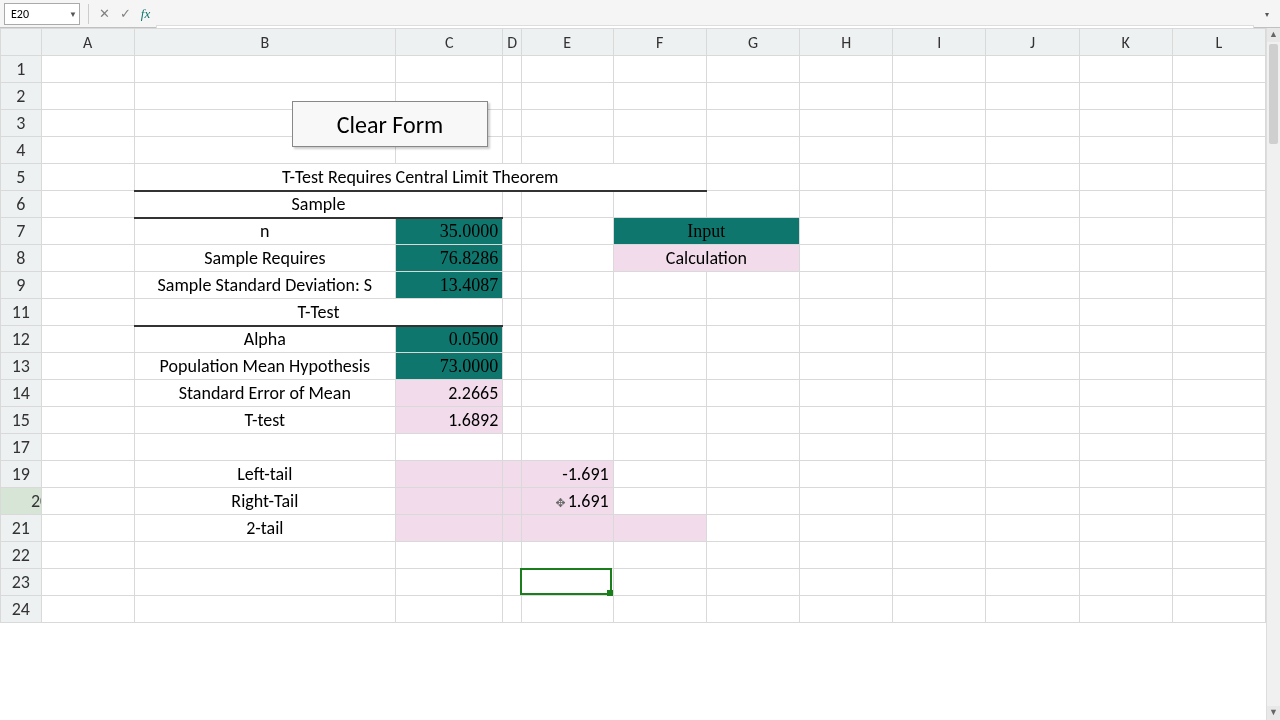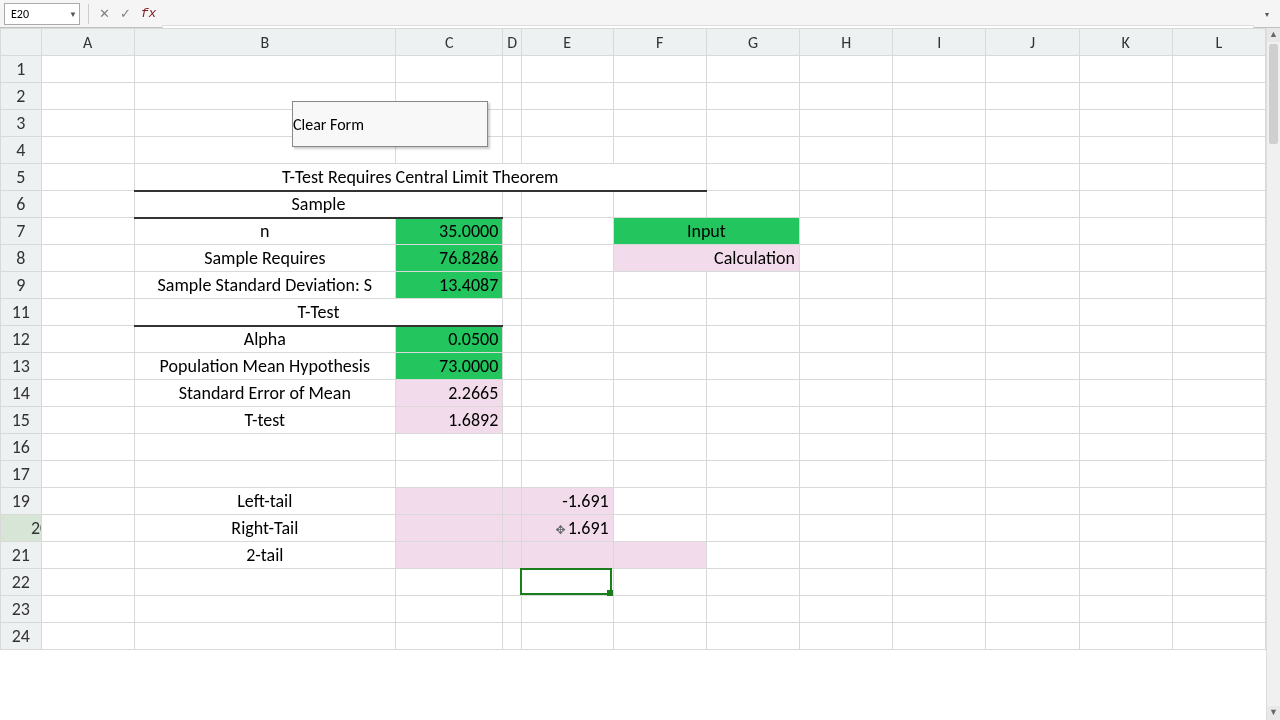--- a/index.html
+++ b/index.html
@@ -5,21 +5,21 @@
   * { box-sizing: border-box; margin: 0; padding: 0; }
   html, body { width: 1280px; height: 720px; font-family: "Calibri", Arial, sans-serif; font-size: 14px; background: #fff; overflow: hidden; }
 
   
   .formula-bar { display: flex; align-items: center; height: 28px; border-bottom: 1px solid #c0c0c0; background: #f5f5f5; }
   .name-box { width: 76px; height: 22px; background: #fff; border: 1px solid #aaa; margin: 12px 4px; display: flex; align-items: center; padding: 0 6px; font-size: 12px; position: relative; }
   .name-box .dd { position: absolute; right: 2px; font-size: 8px; color: #555; }
   .fb-sep { width: 1px; height: 20px; background: #ccc; margin: 0 4px; }
   .fb-icons { display: flex; align-items: center; gap: 10px; padding: 0 6px; color: #808080; font-size: 13px; }
   .fb-icons span { display: inline-block; }
-  .fx { font-style: italic; font-family: Liberation Mono, monospace; color: #7f1d1d; }
+  .fx { font-style: italic; font-family: Liberation Serif, serif; color: #0f766e; }
   .formula-input { flex: 1; height: 22px; background: #fff; border: 1px solid #ddd; display: flex; align-items: flex-start; padding: 0 8px; font-size: 13px; margin-right: 6px; margin-top: 44px; }
   .formula-dd { width: 14px; font-size: 8px; color: #555; text-align: center; margin-right: 6px; }
 
   
   .grid-wrap { position: relative; width: 1280px; height: 692px; }
   .grid { position: absolute; left: 0; top: 0; right: 14px; bottom: 0; }
 
   
   :root {
     --w-rowhdr: 40px;
@@ -42,31 +42,31 @@
   table.sheet { border-collapse: collapse; table-layout: fixed; width: 100%; }
   table.sheet td, table.sheet th { border: 1px solid #d9d9d9; height: var(--h-row); padding: 0 4px; font-size: 18px; vertical-align: middle; white-space: nowrap; overflow: hidden; }
   table.sheet th { background: #eef1f2; font-weight: normal; text-align: center; font-size: 16px; color: #333; }
   .colhdr th { height: var(--h-colhdr); }
   .rowhdr { background: #eef1f2; text-align: center; font-size: 15px; color: #333; }
   .rowhdr.sel { background: #d6e5d6; padding-left: 30px; }
   th.colsel { background: #d6e5d6; }
 
   td.center { text-align: center; }
   td.right  { text-align: right; }
-  td.input  { background: #22c55e; }
-  td.calc   { background: #f2dceb; text-align: right; }
+  td.input  { background: #0f766e; font-family: Liberation Serif, serif; }
+  td.calc   { background: #f2dceb; }
 
   .underline-b { border-bottom: 2px solid #333 !important; }
 
   
   .active-outline { position: absolute; border: 2px solid #1a7f1a; pointer-events: none; }
   .fill-handle { position: absolute; width: 6px; height: 6px; background: #1a7f1a; right: -3px; bottom: -3px; }
 
   
-  .clear-form { position: absolute; border: 1px solid #888; background: #f8f8f8; box-shadow: 2px 2px 2px rgba(0,0,0,.2); font-size: 16px; display: flex; align-items: center; cursor: pointer; }
+  .clear-form { position: absolute; border: 1px solid #888; background: #f8f8f8; box-shadow: 2px 2px 2px rgba(0,0,0,.2); font-size: 24px; display: flex; align-items: center; justify-content: center; cursor: pointer; }
 
   
   .vscroll { position: absolute; right: 0; top: 0; width: 14px; height: 100%; background: #f0f0f0; border-left: 1px solid #ddd; }
   .vscroll .btn { height: 14px; text-align: center; font-size: 9px; color: #666; background: #e8e8e8; }
   .vscroll .thumb { position: absolute; left: 2px; right: 2px; top: 16px; height: 100px; background: #cfcfcf; border-radius: 2px; }
 
   
   .cell-cursor { font-size: 12px; color: #666; margin-right: 2px; }
 </style>
 </head>
@@ -330,35 +330,20 @@
             <td></td>
             <td></td>
             <td></td>
             <td></td>
             <td></td>
             <td></td>
             <td></td>
             <td></td>
           </tr>
       <tr>
-            <td class="rowhdr">16</td>
-            <td></td>
-            <td></td>
-            <td></td>
-            <td></td>
-            <td></td>
-            <td></td>
-            <td></td>
-            <td></td>
-            <td></td>
-            <td></td>
-            <td></td>
-            <td></td>
-          </tr>
-      <tr>
             <td class="rowhdr">17</td>
             <td></td>
             <td></td>
             <td></td>
             <td></td>
             <td></td>
             <td></td>
             <td></td>
             <td></td>
             <td></td>

